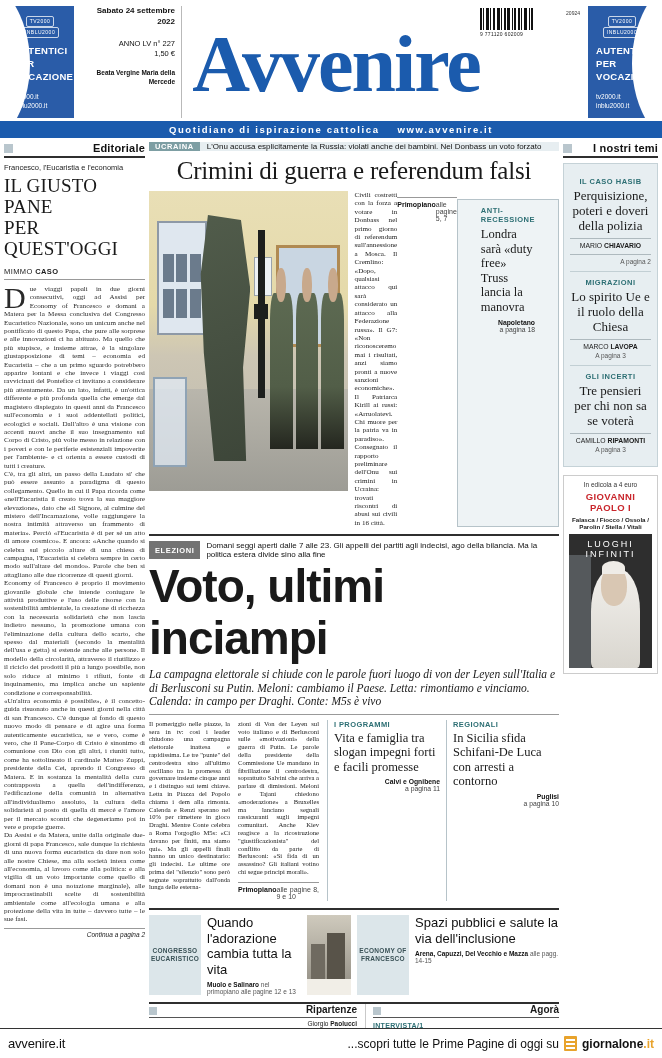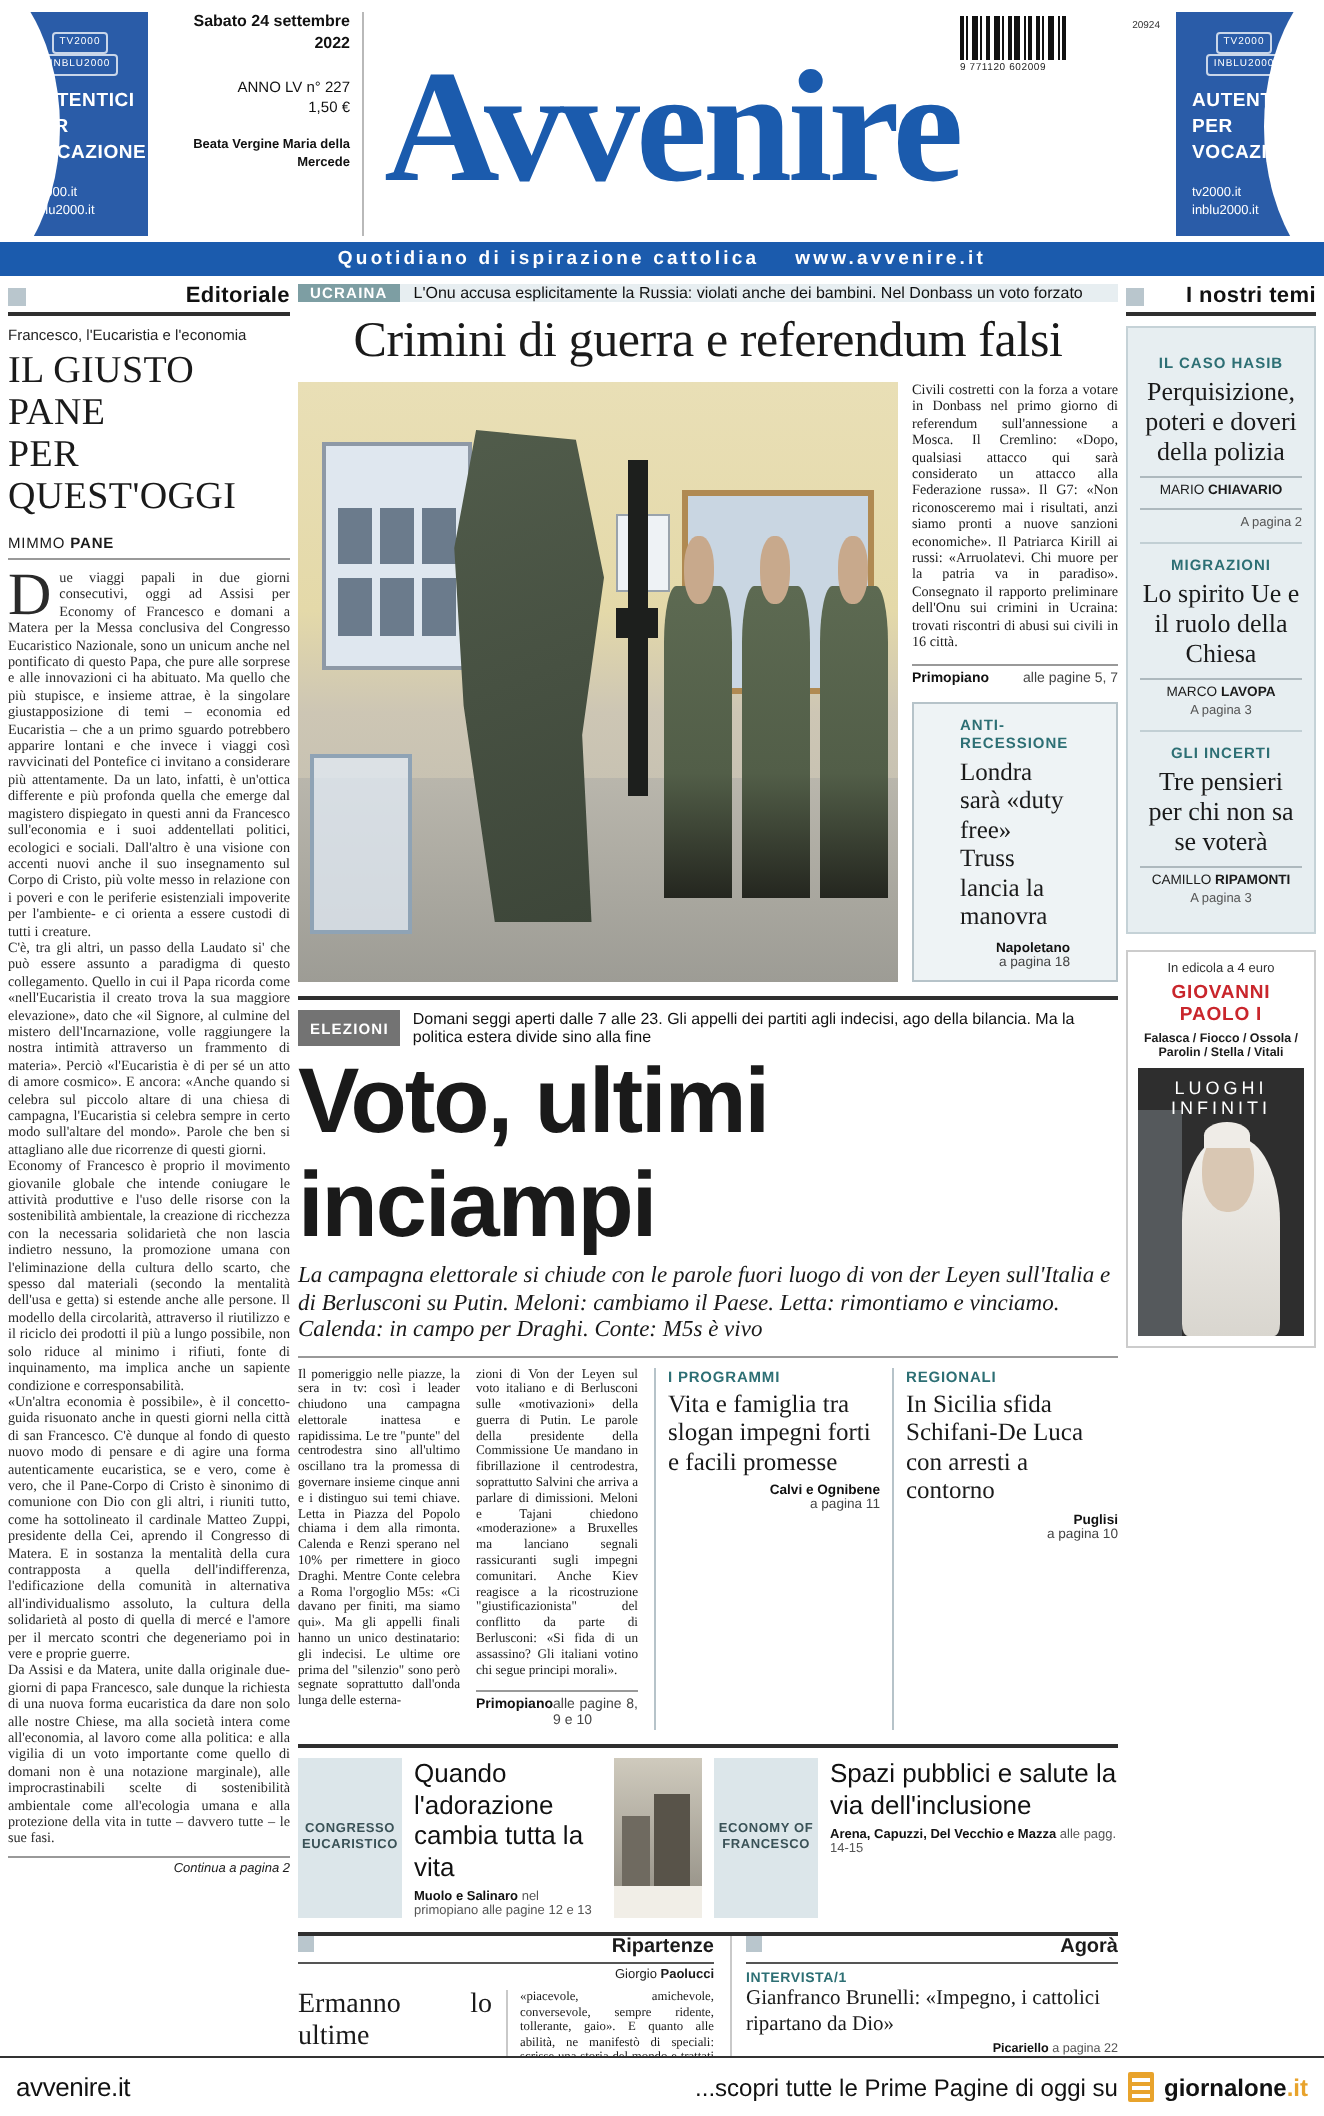--- a/index.html
+++ b/index.html
@@ -139,21 +139,21 @@
   .uk-photo .box { position:absolute; left:2%; bottom:8%; width:17%; height:30%; background:rgba(225,235,245,.75); border:2px solid #8fa3b5; }
   .uk-photo .sold { position:absolute; background:#4f5a48; }
   .uk-photo .sold.s1 { left:25%; top:8%; width:26%; height:82%; background:linear-gradient(160deg,#515c4b,#3d4639); clip-path:polygon(18% 0,82% 2%,100% 30%,86% 62%,92% 100%,30% 100%,10% 56%,4% 24%); }
   .uk-photo .rifle { position:absolute; left:55%; top:13%; width:3.2%; height:56%; background:#1d1f1d; }
   .uk-photo .rifle::after{ content:""; position:absolute; left:-60%; top:44%; width:220%; height:9%; background:#1d1f1d; }
   .uk-photo .grp { position:absolute; right:1%; bottom:14%; width:38%; height:52%; }
   .uk-photo .grp i { position:absolute; bottom:0; width:30%; height:100%; background:linear-gradient(180deg,#5d6a52 0%,#525e48 60%,#24261f 100%); border-radius:18% 18% 0 0; }
   .uk-photo .grp i:nth-child(1){ left:0; } .uk-photo .grp i:nth-child(2){ left:34%; } .uk-photo .grp i:nth-child(3){ left:68%; }
   .uk-photo .grp i::before{ content:""; position:absolute; left:28%; top:-16%; width:44%; height:22%; background:#c8a98c; border-radius:45%; }
 
-  .uk-side { flex:1; display:flex; flex-direction:column; }
+  .uk-side { flex:1; display:flex; flex-direction:row; }
   .uk-side .lead { font-size:7.1px; line-height:8.4px; text-align:justify; }
   .ref {
     border-top:1px solid #999; margin-top:6px; padding-top:3px;
     font-family:"Liberation Sans",sans-serif; font-size:7px; display:flex;
     justify-content:space-between; color:#444;
   }
   .ref b { color:#111; }
 
   .minibox {
     border:1px solid #b6c3c9; background:#eef3f5; padding:6px 23px 5px; margin-top:8px;
@@ -209,21 +209,21 @@
   .promo .pimg { width:44px; flex:none; background:#bfb9ad; position:relative; overflow:hidden; }
   .promo .pimg .sky{position:absolute;inset:0;background:linear-gradient(180deg,#cfcabd,#8e8a80);}
   .promo .pimg .b1{position:absolute;left:8%;bottom:18%;width:34%;height:46%;background:#6f6a60;}
   .promo .pimg .b2{position:absolute;left:46%;bottom:18%;width:40%;height:60%;background:#585349;}
   .promo .pimg .f{position:absolute;left:0;right:0;bottom:0;height:20%;background:#f1eee7;}
 
   
   .bottom { border-top:2px solid #2f2f2f; margin-top:7px; padding-top:0; display:flex; gap:8px; }
   .bl { width:208px; }
   .br { flex:1; }
-  .sec-head2 { display:flex; align-items:flex-start; justify-content:space-between; border-bottom:1px solid #555; padding-bottom:2px; }
+  .sec-head2 { display:flex; align-items:flex-end; justify-content:space-between; border-bottom:1px solid #555; padding-bottom:2px; }
   .sec-head2 .sq{ width:8px; height:8px; background:#b9c6cd; }
   .sec-head2 .nm{ font-family:"Liberation Sans",sans-serif; font-weight:bold; font-size:10px; }
   .sub-byline{ font-family:"Liberation Sans",sans-serif; font-size:6.5px; text-align:right; margin:2px 0 4px; }
   .rip-cols{ display:flex; gap:7px; }
   .rip-cols .rc{ flex:1; font-size:6.4px; line-height:7.6px; text-align:justify; }
   .rip-title{ font-family:"Liberation Serif",serif; font-size:14px; line-height:16px; margin-bottom:4px; }
 
   .ag-item{ border-bottom:1px solid #c4ccd1; padding:4px 0 3px; }
   .ag-item:last-child{ border-bottom:none; }
   .ag-k{ font-family:"Liberation Sans",sans-serif; font-weight:bold; font-size:7px; color:#2d6f74; letter-spacing:.3px; }
@@ -364,21 +364,21 @@
     <div class="col-left">
       <div class="sec-head">
         <span class="sq"></span>
         <span class="nm">Editoriale</span>
       </div>
       <div class="kicker-line">Francesco, l'Eucaristia e l'economia</div>
       <div class="ed-title">IL GIUSTO PANE</div>
       <div class="ed-title">PER QUEST'OGGI</div>
       <div class="byline">
         <span>MIMMO</span>
-        <b>PANE</b>
+        <b>CASO</b>
       </div>
       <div class="bodytext">
         <p class="dropcap">Due viaggi papali in due giorni consecutivi, oggi ad Assisi per Economy of Francesco e domani a Matera per la Messa conclusiva del Congresso Eucaristico Nazionale, sono un unicum anche nel pontificato di questo Papa, che pure alle sorprese e alle innovazioni ci ha abituato. Ma quello che più stupisce, e insieme attrae, è la singolare giustapposizione di temi – economia ed Eucaristia – che a un primo sguardo potrebbero apparire lontani e che invece i viaggi così ravvicinati del Pontefice ci invitano a considerare più attentamente. Da un lato, infatti, è un'ottica differente e più profonda quella che emerge dal magistero dispiegato in questi anni da Francesco sull'economia e i suoi addentellati politici, ecologici e sociali. Dall'altro è una visione con accenti nuovi anche il suo insegnamento sul Corpo di Cristo, più volte messo in relazione con i poveri e con le periferie esistenziali impoverite per l'ambiente- e ci orienta a essere custodi di tutti i creature.</p>
         <p>C'è, tra gli altri, un passo della Laudato si' che può essere assunto a paradigma di questo collegamento. Quello in cui il Papa ricorda come «nell'Eucaristia il creato trova la sua maggiore elevazione», dato che «il Signore, al culmine del mistero dell'Incarnazione, volle raggiungere la nostra intimità attraverso un frammento di materia». Perciò «l'Eucaristia è di per sé un atto di amore cosmico». E ancora: «Anche quando si celebra sul piccolo altare di una chiesa di campagna, l'Eucaristia si celebra sempre in certo modo sull'altare del mondo». Parole che ben si attagliano alle due ricorrenze di questi giorni.</p>
         <p>Economy of Francesco è proprio il movimento giovanile globale che intende coniugare le attività produttive e l'uso delle risorse con la sostenibilità ambientale, la creazione di ricchezza con la necessaria solidarietà che non lascia indietro nessuno, la promozione umana con l'eliminazione della cultura dello scarto, che spesso dal materiali (secondo la mentalità dell'usa e getta) si estende anche alle persone. Il modello della circolarità, attraverso il riutilizzo e il riciclo dei prodotti il più a lungo possibile, non solo riduce al minimo i rifiuti, fonte di inquinamento, ma implica anche un sapiente condizione e corresponsabilità.</p>
         <p>«Un'altra economia è possibile», è il concetto-guida risuonato anche in questi giorni nella città di san Francesco. C'è dunque al fondo di questo nuovo modo di pensare e di agire una forma autenticamente eucaristica, se e vero, come è vero, che il Pane-Corpo di Cristo è sinonimo di comunione con Dio con gli altri, i riuniti tutto, come ha sottolineato il cardinale Matteo Zuppi, presidente della Cei, aprendo il Congresso di Matera. E in sostanza la mentalità della cura contrapposta a quella dell'indifferenza, l'edificazione della comunità in alternativa all'individualismo assoluto, la cultura della solidarietà al posto di quella di mercé e l'amore per il mercato scontri che degeneriamo poi in vere e proprie guerre.</p>
         <p>Da Assisi e da Matera, unite dalla originale due-giorni di papa Francesco, sale dunque la richiesta di una nuova forma eucaristica da dare non solo alle nostre Chiese, ma alla società intera come all'economia, al lavoro come alla politica: e alla vigilia di un voto importante come quello di domani non è una notazione marginale), alle improcrastinabili scelte di sostenibilità ambientale come all'ecologia umana e alla protezione della vita in tutte – davvero tutte – le sue fasi.</p>
       </div>
       <div class="cont-note">Continua a pagina 2</div>
     </div>

